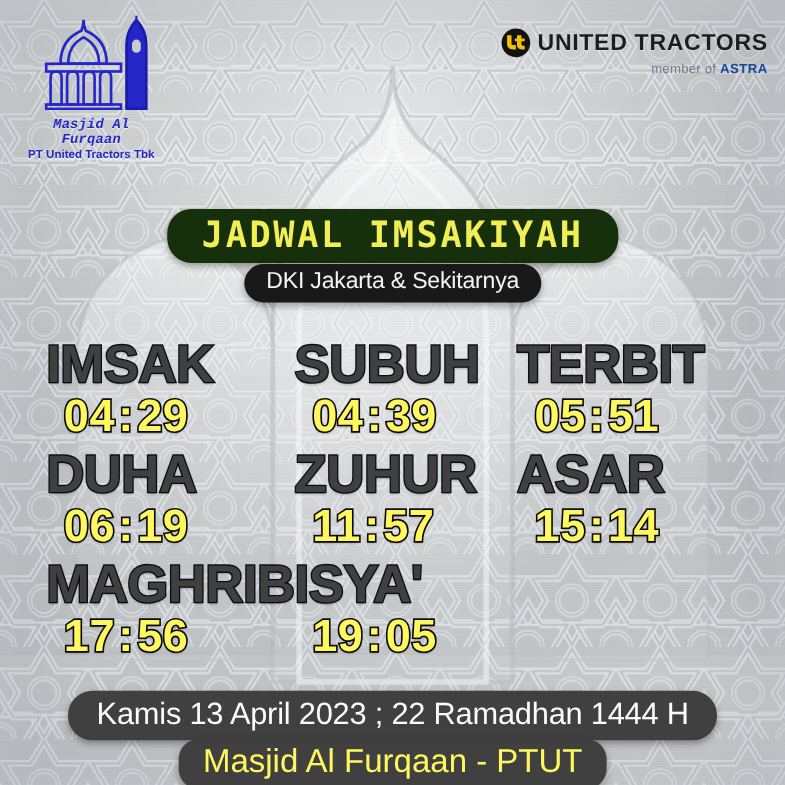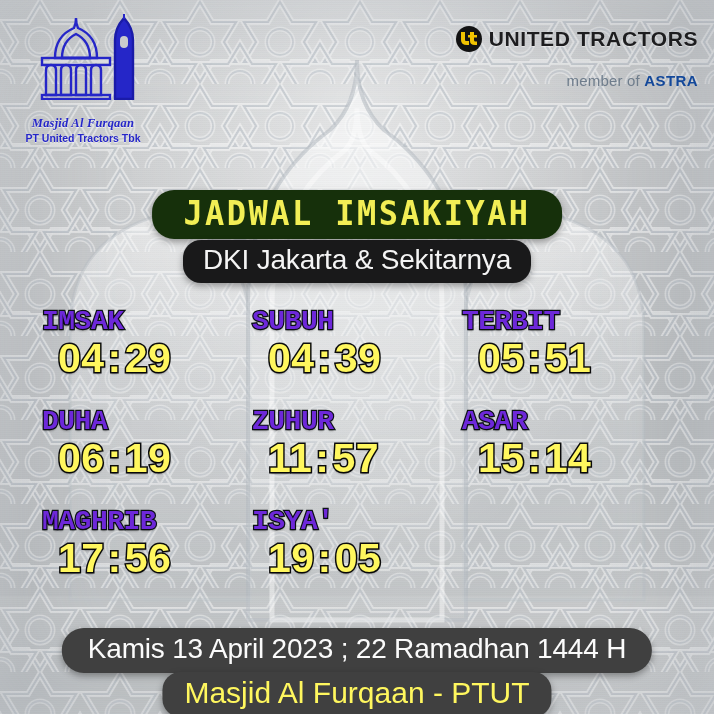--- a/index.html
+++ b/index.html
@@ -28,73 +28,72 @@
     background-image:
       repeating-linear-gradient(0deg, rgba(255,255,255,.05) 0 1px, rgba(0,0,0,.035) 1px 2px);
     pointer-events:none;
   }
 
   
   .hdr{position:absolute;top:0;left:0;right:0;height:130px;}
 
   .masjid-logo{position:absolute;left:18px;top:14px;width:130px;}
   .masjid-logo .name{
-    font-family:Liberation Serif, serif;
+    font-family:Liberation Mono, monospace;
     font-style:italic;font-weight:700;font-size:12.5px;color:#2526c8;
-    text-align:center;margin-top:12px;letter-spacing:.2px;
+    text-align:center;margin-top:1px;letter-spacing:.2px;
     text-shadow:0 1px 0 rgba(255,255,255,.6);
   }
   .masjid-logo .sub{
     font-size:10.5px;font-weight:700;color:#2526c8;text-align:center;margin-top:1px;
     text-shadow:0 1px 0 rgba(255,255,255,.6);
   }
 
   .ut-block{position:absolute;right:16px;top:26px;text-align:right;}
   .ut-row{display:flex;align-items:center;justify-content:flex-end;gap:7px;}
   .ut-mark{width:26px;height:26px;border-radius:50%;background:#121212;
            display:flex;align-items:center;justify-content:center;flex:0 0 auto;}
   .ut-word{font-size:21px;font-weight:700;letter-spacing:.6px;color:#1d1d1f;
            text-shadow:0 1px 0 rgba(255,255,255,.45);}
-  .ut-astra{font-size:15px;margin-top:20px;color:#6f7d8c;letter-spacing:.2px;}
+  .ut-astra{font-size:12px;margin-top:3px;color:#6f7d8c;letter-spacing:.2px;}
   .ut-astra b{color:#13489a;font-weight:700;letter-spacing:.4px;}
 
   
   .title-pill{
     position:absolute;left:50%;transform:translateX(-50%);
     background:#16300b;border-radius:22px;
     box-shadow:0 3px 7px rgba(0,0,0,.35);
     display:flex;justify-content:center;
   }
   #title-main{top:190px;padding:7px 26px 9px;}
   #title-main .t{
     font-family:"DejaVu Sans Mono","Liberation Mono",monospace;
     font-weight:700;font-size:33px;letter-spacing:2.5px;color:#f2ee55;
     line-height:1;white-space:nowrap;
     transform:scaleX(.97);
   }
   #title-sub{top:240px;padding:4px 20px 7px;background:#19191a;border-radius:18px;}
   #title-sub .t{
-    font-size:28px;color:#f4f4f4;line-height:1.15;white-space:nowrap;letter-spacing:-.2px;
+    font-size:21px;color:#f4f4f4;line-height:1.15;white-space:nowrap;letter-spacing:-.2px;
   }
 
   
   .grid{
     position:absolute;left:0;right:0;top:308px;height:300px;
     display:grid;grid-template-columns:repeat(3,1fr);
     grid-auto-rows:100px;
     padding:0 42px;box-sizing:border-box;
   }
   .cell{display:flex;flex-direction:column;justify-content:flex-start;}
   .cell.empty{visibility:hidden;}
   .p-name{
-    font-size:28px;font-weight:700;line-height:.98;color:#6d28d9;letter-spacing:-.5px;
+    font-size:48px;font-weight:700;line-height:.98;color:#404040;letter-spacing:-.5px;
     -webkit-text-stroke:2.4px #0c1116;paint-order:stroke fill;
     text-shadow:0 2px 2px rgba(0,0,0,.35);
     white-space:nowrap;
-    font-family:Liberation Mono, monospace;
   }
   .p-time{
     font-size:41px;font-weight:700;line-height:1.08;color:#fff75e;letter-spacing:.5px;
     -webkit-text-stroke:3px #0c0c0c;paint-order:stroke fill;
     text-shadow:0 2px 2px rgba(0,0,0,.4);
     white-space:nowrap;margin-top:1px;margin-left:16px;
   }
   .p-time .sep{padding:0 3px;}
 
   

